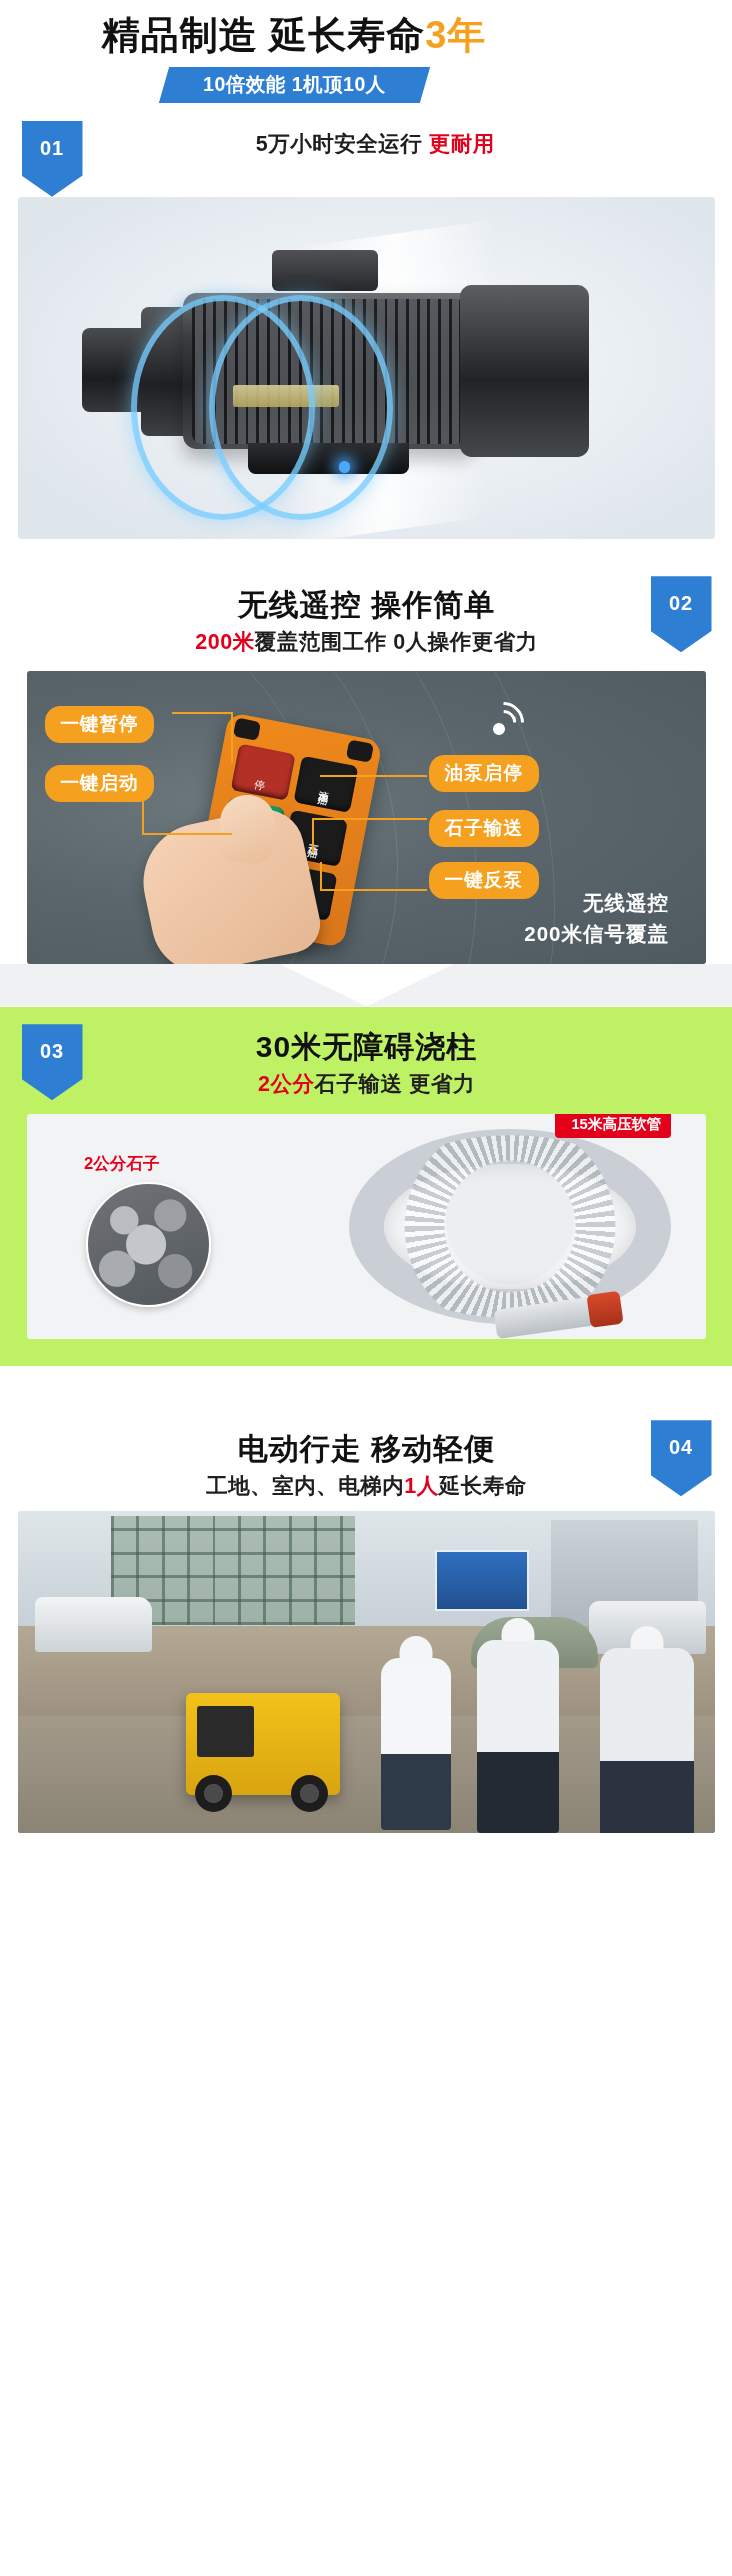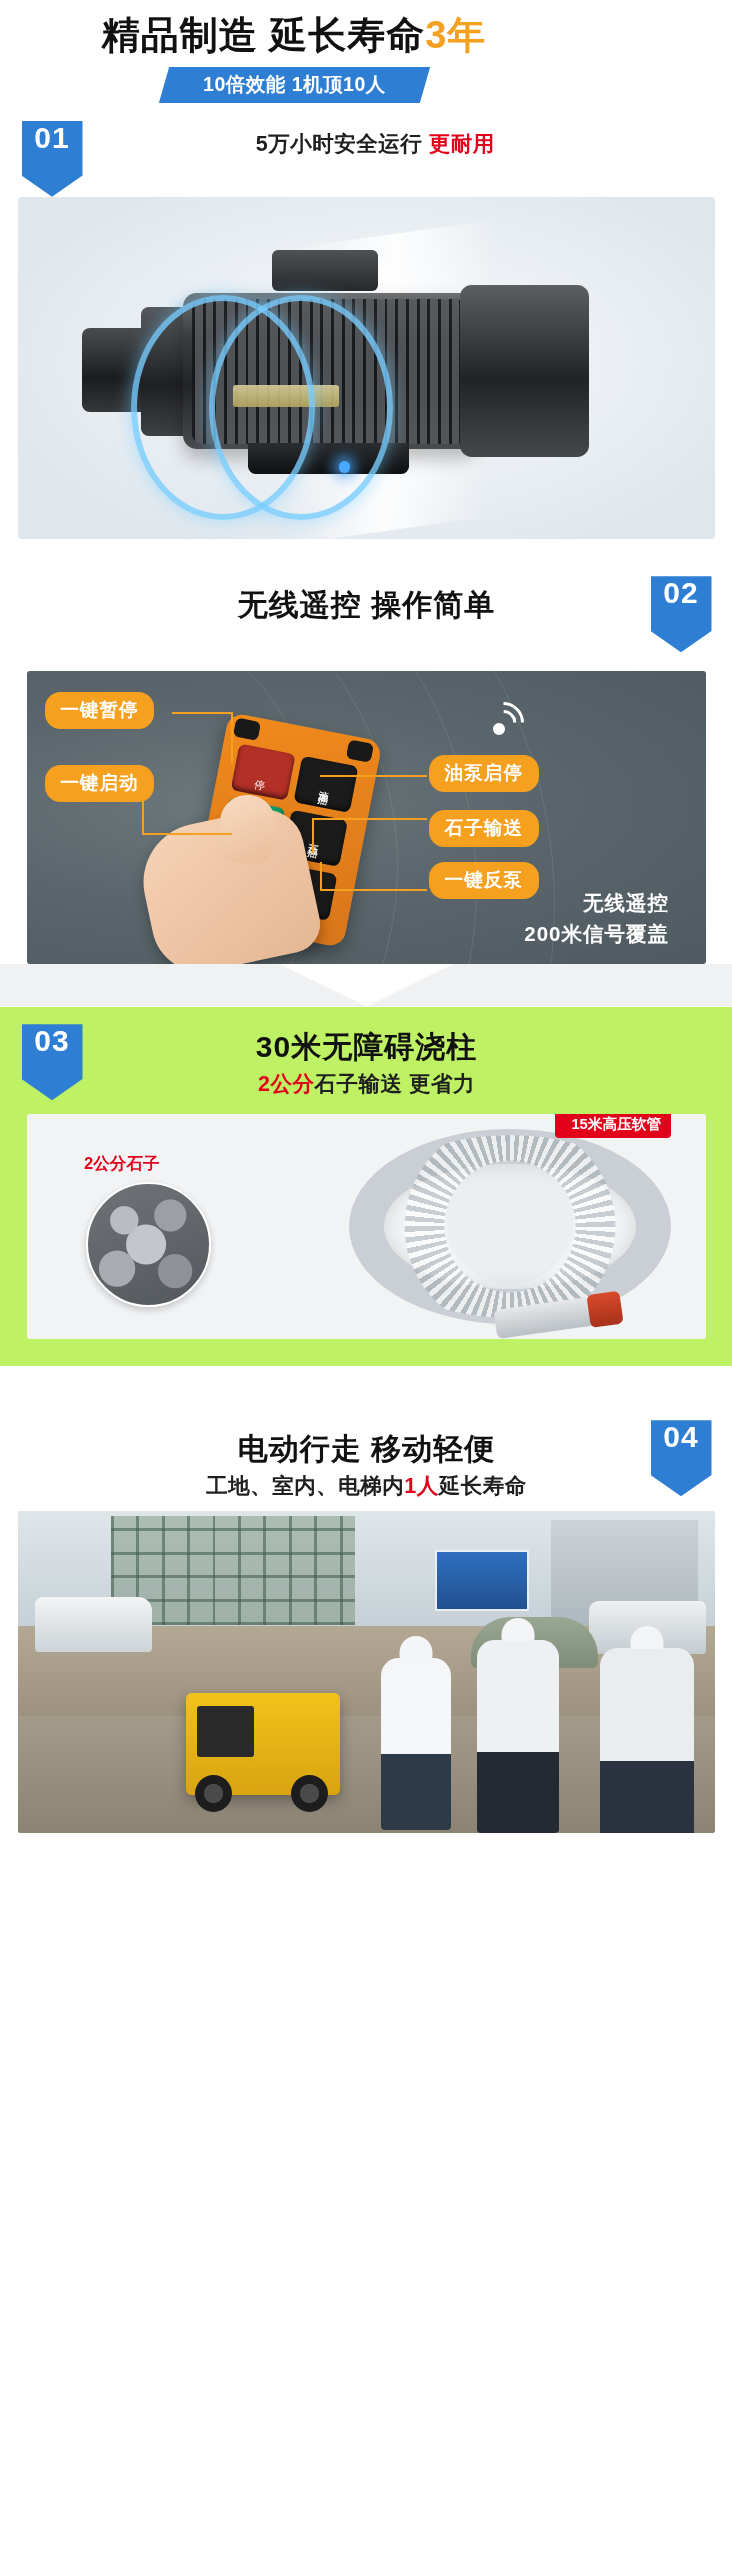--- a/index.html
+++ b/index.html
@@ -32,21 +32,21 @@
   .head-rows { display:inline-block; text-align:center; }
   .h-main { font-size:30px; font-weight:bold; line-height:1.25; color:#111; letter-spacing:1px; }
   .h-sub  { font-size:21.5px; font-weight:bold; line-height:1.4; color:#1f1f1f; margin-top:3.9px; letter-spacing:0.5px;}
   .red { color:#e3001b; }
   .h-sub .red { font-weight:bold; }
 
   
   .badge {
     width:61px; height:76px; background:#2e7fd4; color:#fff;
     display:flex; align-items:flex-start; justify-content:center;
-    font-size:30px; font-weight:bold; padding-top:0; letter-spacing:1px;
+    font-size:20px; font-weight:bold; padding-top:16px; letter-spacing:1px;
     clip-path:polygon(0 0,100% 0,100% 72%,50% 100%,0 72%);
     position:absolute;
   }
   .badge.left  { left:21.5px;  top:17.6px; }
   .badge.right { right:21.5px; top:11.7px; }
 
   
   .photo { position:relative; overflow:hidden; }
 
   
@@ -266,20 +266,23 @@
   </div>
 </div>
 
 <div class="spacer-white"></div>
 
 <div class="sec">
   <div class="sec-head center" style="height:106px">
     <div class="badge right">02</div>
     <div class="head-rows">
       <div class="h-main">无线遥控 操作简单</div>
+      <div class="h-sub">
+        <span class="red">200米</span><span>覆盖范围工作  0人操作更省力</span>
+      </div>
     </div>
   </div>
   <div class="photo s2-photo">
     <div class="arcs">
       <i style="left:-215px;top:-78px;width:508px;height:508px"></i>
       <i style="left:-293px;top:-137px;width:664px;height:664px"></i>
       <i style="left:-371px;top:-195px;width:821px;height:821px"></i>
       <i style="left:-449px;top:-254px;width:977px;height:977px"></i>
     </div>
 
@@ -304,21 +307,21 @@
     <div class="hand">
         <div class="finger"></div>
       </div>
 
     <div class="lead" style="left:145px;top:41px;width:61px;height:51px;border-width:2.9px 2.9px 0 0;"></div>
     <div class="lead" style="left:115px;top:125px;width:90px;height:39px;border-width:0 0 2.9px 2.9px;"></div>
     <div class="lead" style="left:293px;top:104px;width:107px;height:2px;border-width:2.9px 0 0 0;"></div>
     <div class="lead" style="left:285px;top:147px;width:115px;height:35px;border-width:2.9px 0 0 2.9px;"></div>
     <div class="lead" style="left:293px;top:191px;width:107px;height:29px;border-width:0 0 2.9px 2.9px;"></div>
 
-    <div class="pill" style="left:17.6px;top:21px;font-family:Liberation Mono, monospace;">一键暂停</div>
+    <div class="pill" style="left:17.6px;top:35px;font-family:Liberation Mono, monospace;">一键暂停</div>
     <div class="pill" style="left:17.6px;top:94px;">一键启动</div>
     <div class="pill" style="left:402px;top:84px;">油泵启停</div>
     <div class="pill" style="left:402px;top:139px;">石子输送</div>
     <div class="pill" style="left:402px;top:191px;">一键反泵</div>
 
     <div class="s2-corner">
       <div>无线遥控</div>
       <div>200米信号覆盖</div>
     </div>
   </div>

